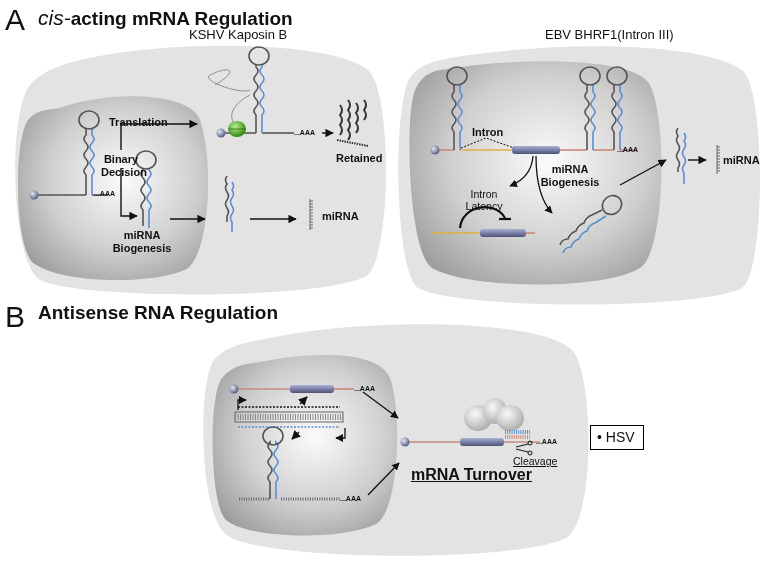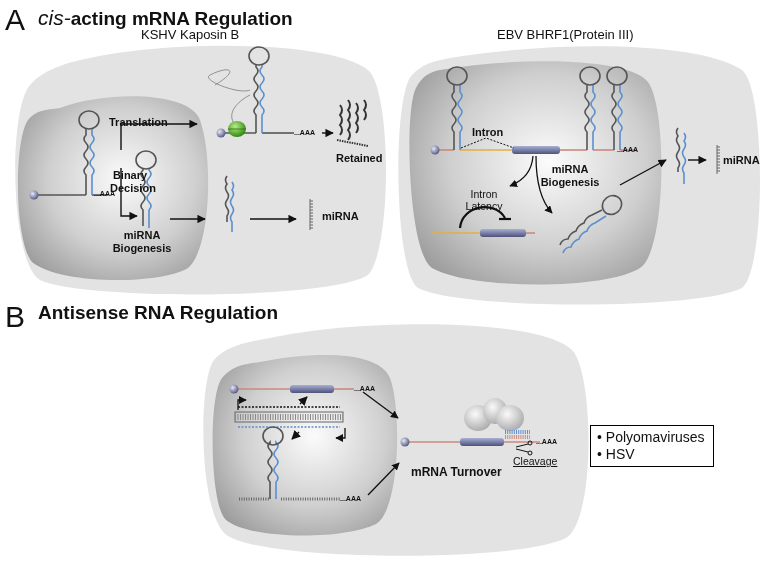--- a/index.html
+++ b/index.html
@@ -1,21 +1,21 @@
 <!DOCTYPE html>
 <html><head>
 <meta charset="utf-8">
 <style>
   html,body{margin:0;padding:0;background:#fff;}
   body{width:767px;height:564px;position:relative;overflow:hidden;font-family:"Liberation Sans",sans-serif;color:#111;}
   .abs{position:absolute;}
   .panel-letter{font-size:30px;font-weight:normal;line-height:1;}
   .panel-title{font-size:19px;font-weight:bold;line-height:1;}
   .panel-title i{font-weight:normal;font-size:21px;}
-  .sub{font-size:13px;line-height:1;}
+  .sub{font-size:13px;line-height:1;margin-left:48px;}
   .lbl{font-size:11px;font-weight:bold;line-height:1.15;text-align:center;}
   .lbl-n{font-size:10.5px;font-weight:normal;line-height:1.15;text-align:center;}
   .aaa{font-size:7px;font-weight:bold;}
   .legend-box{border:1.5px solid #000;background:#fff;padding:3px 8px 3px 6px;font-size:14px;line-height:1.2;}
   .legend-box div{white-space:nowrap;}
   svg{position:absolute;left:0;top:0;}
 </style>
 </head>
 <body>
 
@@ -201,24 +201,24 @@
     <path d="M516,447 L528,444"></path>
     <path d="M516,449 L528,452"></path>
     <circle cx="530" cy="443" r="2"></circle>
     <circle cx="530" cy="453" r="2"></circle>
   </g>
 </svg>
 
 <div class="abs panel-letter" style="left:5px;top:5px;">A</div>
 <div class="abs panel-title" style="left:38px;top:7px;"><i>cis-</i><span>acting mRNA Regulation</span></div>
 <div class="abs sub" style="left:141px;top:28px;">KSHV Kaposin B</div>
-<div class="abs sub" style="left:497px;top:28px;">EBV BHRF1(Protein III)</div>
+<div class="abs sub" style="left:497px;top:28px;">EBV BHRF1(Intron III)</div>
 
 <div class="abs lbl" style="left:109px;top:116px;">Translation</div>
-<div class="abs lbl" style="left:110px;top:153px;width:40px;margin-top:16px;">
+<div class="abs lbl" style="left:101px;top:153px;width:40px;">
     <div>Binary</div>
     <div>Decision</div>
   </div>
 <div class="abs lbl" style="left:112px;top:229px;width:60px;">
     <div>miRNA</div>
     <div>Biogenesis</div>
   </div>
 <div class="abs aaa" style="left:94px;top:190px;">...AAA</div>
 <div class="abs aaa" style="left:294px;top:129px;">...AAA</div>
 <div class="abs lbl" style="left:336px;top:152px;">Retained</div>
@@ -235,18 +235,17 @@
   </div>
 <div class="abs aaa" style="left:617px;top:146px;">...AAA</div>
 <div class="abs lbl" style="left:723px;top:154px;">miRNA</div>
 
 <div class="abs panel-letter" style="left:5px;top:302px;">B</div>
 <div class="abs panel-title" style="left:38px;top:303px;">Antisense RNA Regulation</div>
 <div class="abs aaa" style="left:354px;top:385px;">...AAA</div>
 <div class="abs aaa" style="left:340px;top:495px;">...AAA</div>
 <div class="abs aaa" style="left:536px;top:438px;">...AAA</div>
 <div class="abs lbl-n" style="left:513px;top:455px;text-decoration:underline;">Cleavage</div>
-<div class="abs lbl" style="left:411px;top:466px;font-size:12px;">mRNA Turnover</div>
+<div class="abs lbl" style="left:411px;top:466px;font-size:16px;text-decoration:underline;">mRNA Turnover</div>
 
 <div class="abs legend-box" style="left:590px;top:425px;">
-  <div>• <span>Polyomaviruses</span></div>
   <div>• <span>HSV</span></div>
 </div>
 
 </body></html>

